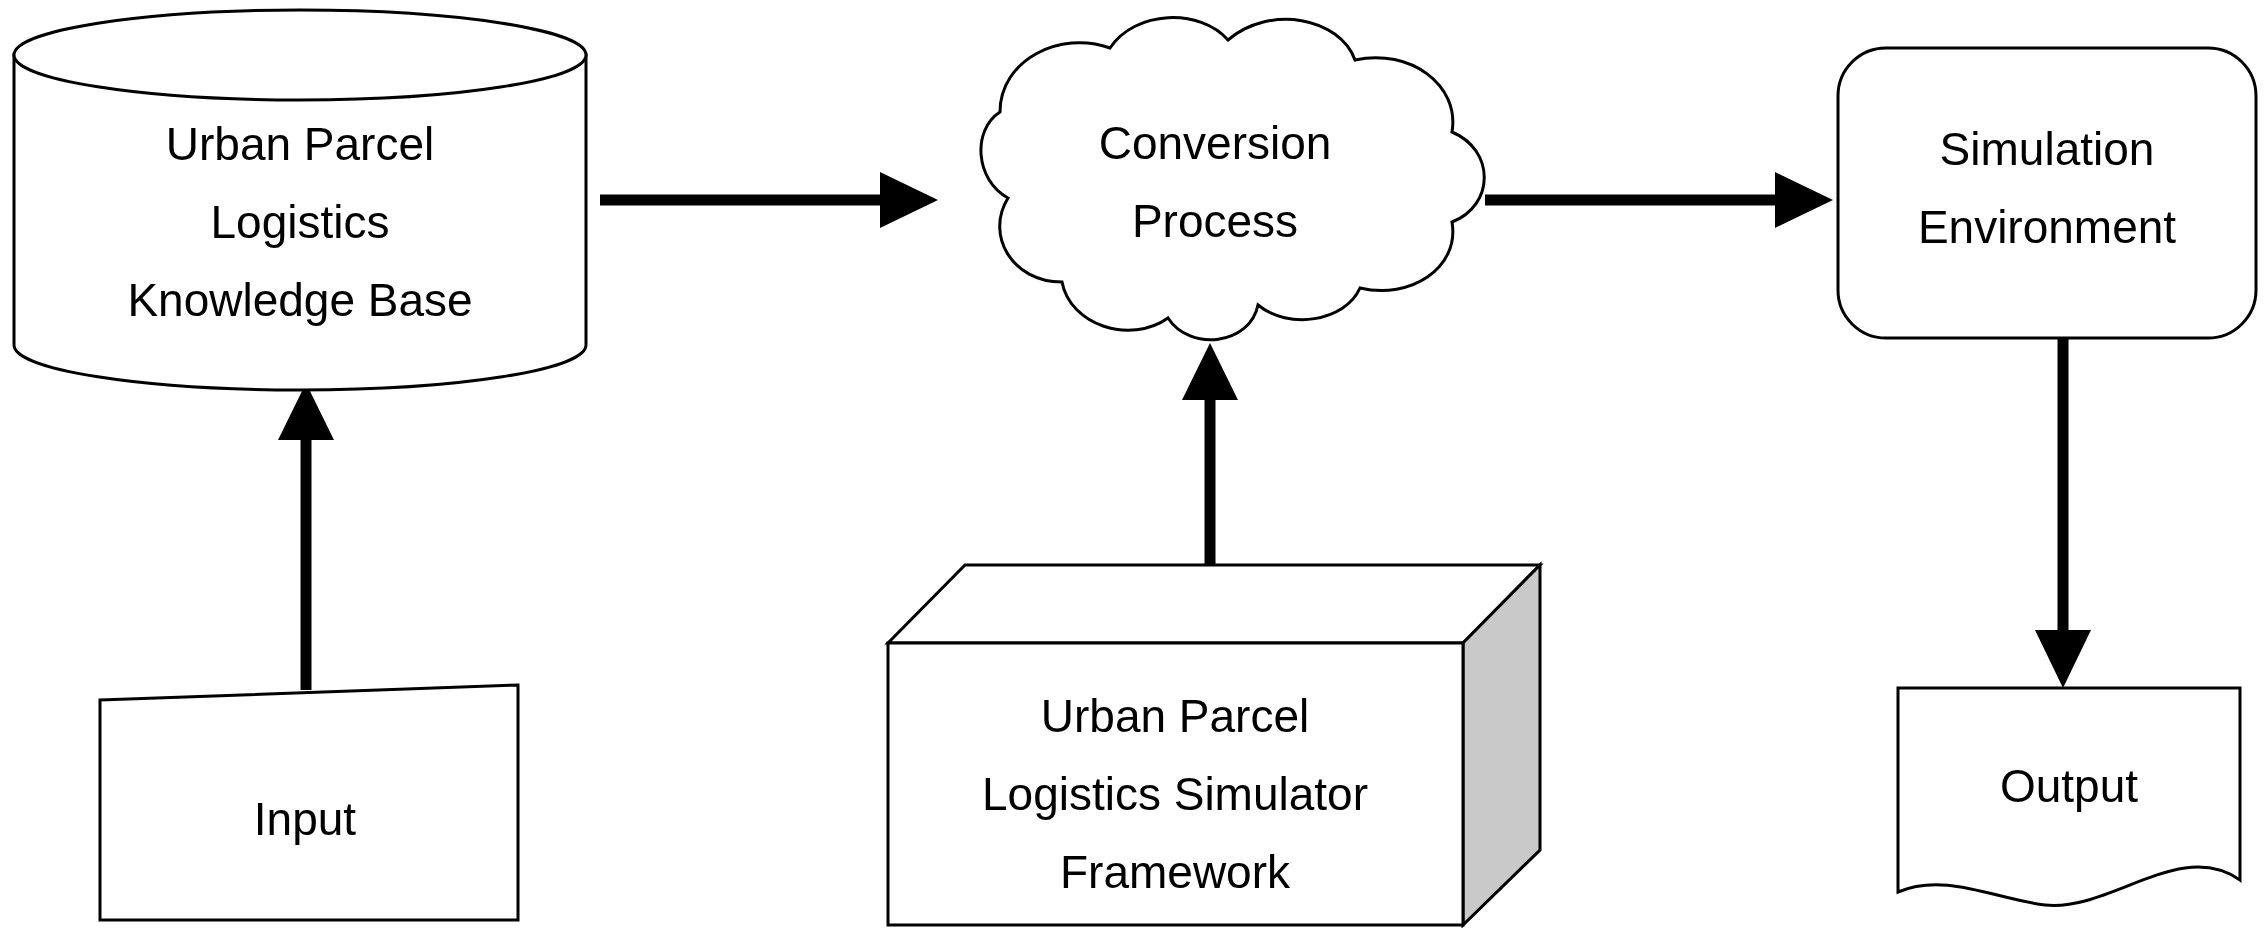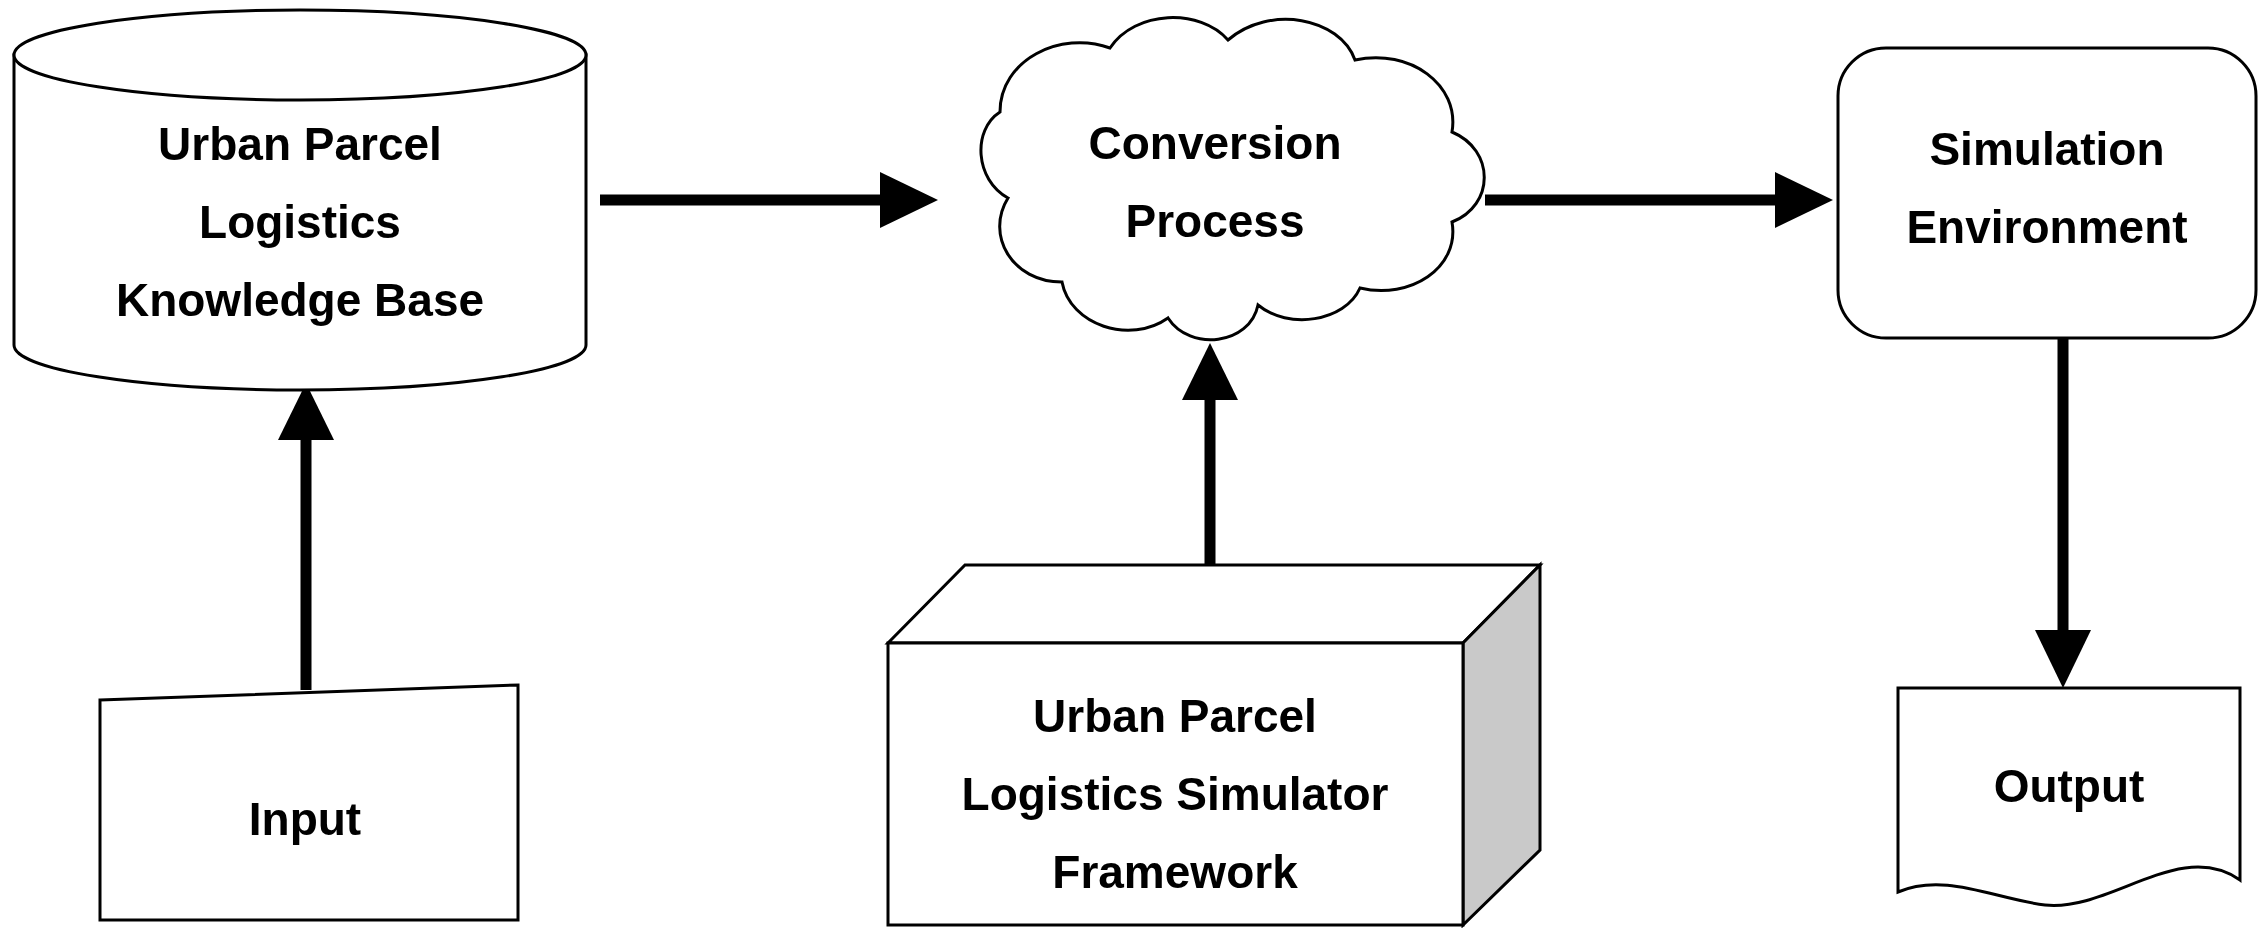--- a/index.html
+++ b/index.html
@@ -10,21 +10,20 @@
   body {
     width: 2266px;
     height: 928px;
     font-family: "Liberation Sans", sans-serif;
     overflow: hidden;
   }
   #diagram-root {
     position: relative;
     width: 2266px;
     height: 928px;
-    font-weight: bold;
   }
   svg.diagram-canvas {
     position: absolute;
     left: 0;
     top: 0;
     width: 2266px;
     height: 928px;
   }
   .node-label {
     font-family: "Liberation Sans", sans-serif;

